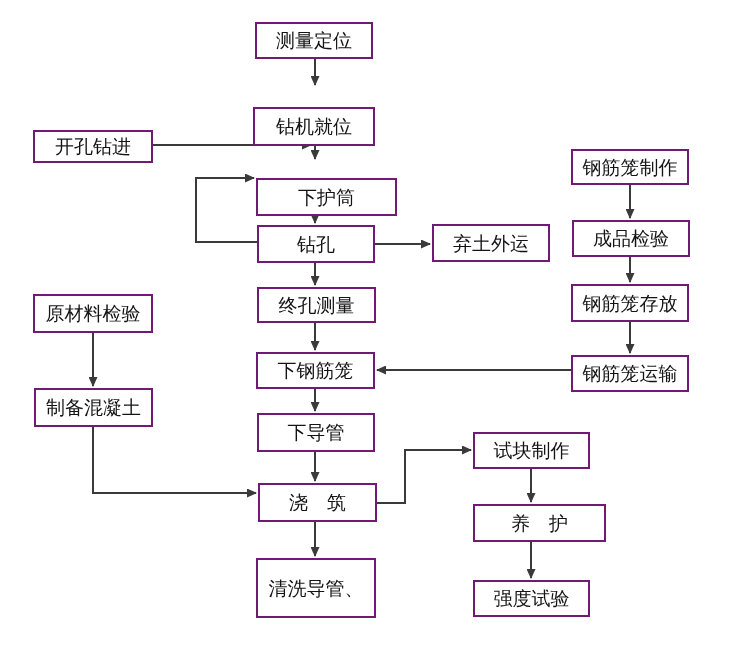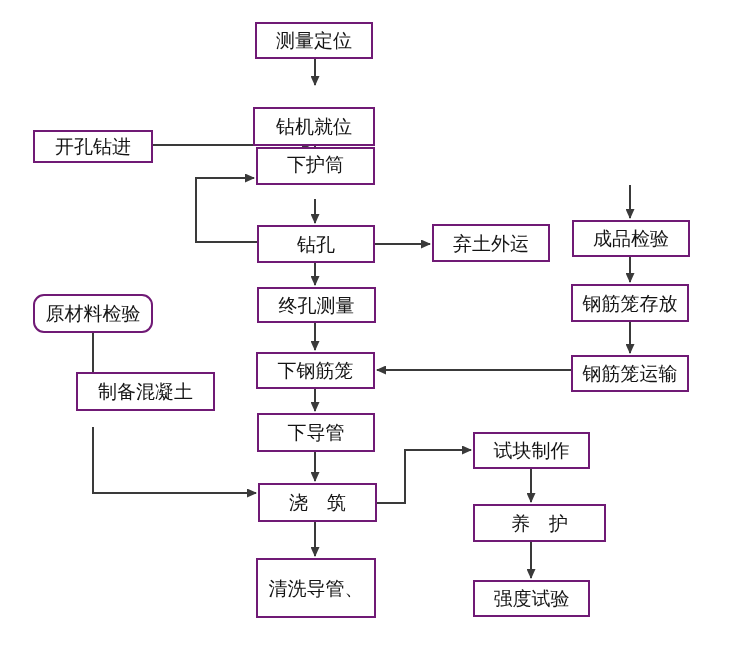--- a/index.html
+++ b/index.html
@@ -82,34 +82,35 @@
     <line x1="93" y1="333" x2="93" y2="386" marker-end="url(#ah)"></line>
     <polyline points="93,427 93,493 256,493" marker-end="url(#ah)"></polyline>
 
     <polyline points="377,503 405,503 405,450 471,450" marker-end="url(#ah)"></polyline>
     <line x1="531" y1="469" x2="531" y2="502" marker-end="url(#ah)"></line>
     <line x1="531" y1="542" x2="531" y2="578" marker-end="url(#ah)"></line>
   </svg>
 
   <div class="node" style="left:255px; top:22px;  width:118px; height:37px;">测量定位</div>
   <div class="node" style="left:253px; top:87px;  width:122px; height:39px;margin-top:20px;">钻机就位</div>
-  <div class="node" style="left:256px; top:147px; width:119px; height:38px;font-family:Liberation Mono, monospace;">下护筒</div>
+  <div class="node" style="left:256px; top:178px; width:141px; height:38px;">下护筒</div>
   <div class="node" style="left:257px; top:225px; width:118px; height:38px;">钻孔</div>
   <div class="node" style="left:257px; top:287px; width:119px; height:36px;">终孔测量</div>
   <div class="node" style="left:257px; top:413px; width:118px; height:39px;">下导管</div>
   <div class="node" style="left:256px; top:352px; width:119px; height:37px;">下钢筋笼</div>
   <div class="node" style="left:258px; top:483px; width:119px; height:39px;">浇　筑</div>
   <div class="node" style="left:256px; top:558px; width:120px; height:60px;">清洗导管、</div>
 
   <div class="node" style="left:33px;  top:130px; width:120px; height:33px;">开孔钻进</div>
-  <div class="node" style="left:33px;  top:294px; width:120px; height:39px;border-radius:11px;">原材料检验</div>
-  <div class="node" style="left:34px;  top:372px; width:139px; height:39px;margin-left:42px;">制备混凝土</div>
+  <div class="node" style="left:33px;  top:294px; width:120px; height:39px;">原材料检验</div>
+  <div class="node" style="left:34px;  top:388px; width:119px; height:39px;">制备混凝土</div>
 
   <div class="node" style="left:432px; top:224px; width:118px; height:38px;">弃土外运</div>
 
+  <div class="node" style="left:571px; top:149px; width:118px; height:36px;">钢筋笼制作</div>
   <div class="node" style="left:572px; top:220px; width:118px; height:37px;">成品检验</div>
   <div class="node" style="left:571px; top:284px; width:118px; height:38px;">钢筋笼存放</div>
   <div class="node" style="left:571px; top:355px; width:118px; height:37px;">钢筋笼运输</div>
 
   <div class="node" style="left:473px; top:432px; width:117px; height:37px;">试块制作</div>
   <div class="node" style="left:473px; top:504px; width:133px; height:38px;">养　护</div>
   <div class="node" style="left:473px; top:580px; width:117px; height:37px;">强度试验</div>
 
 
 </div>

